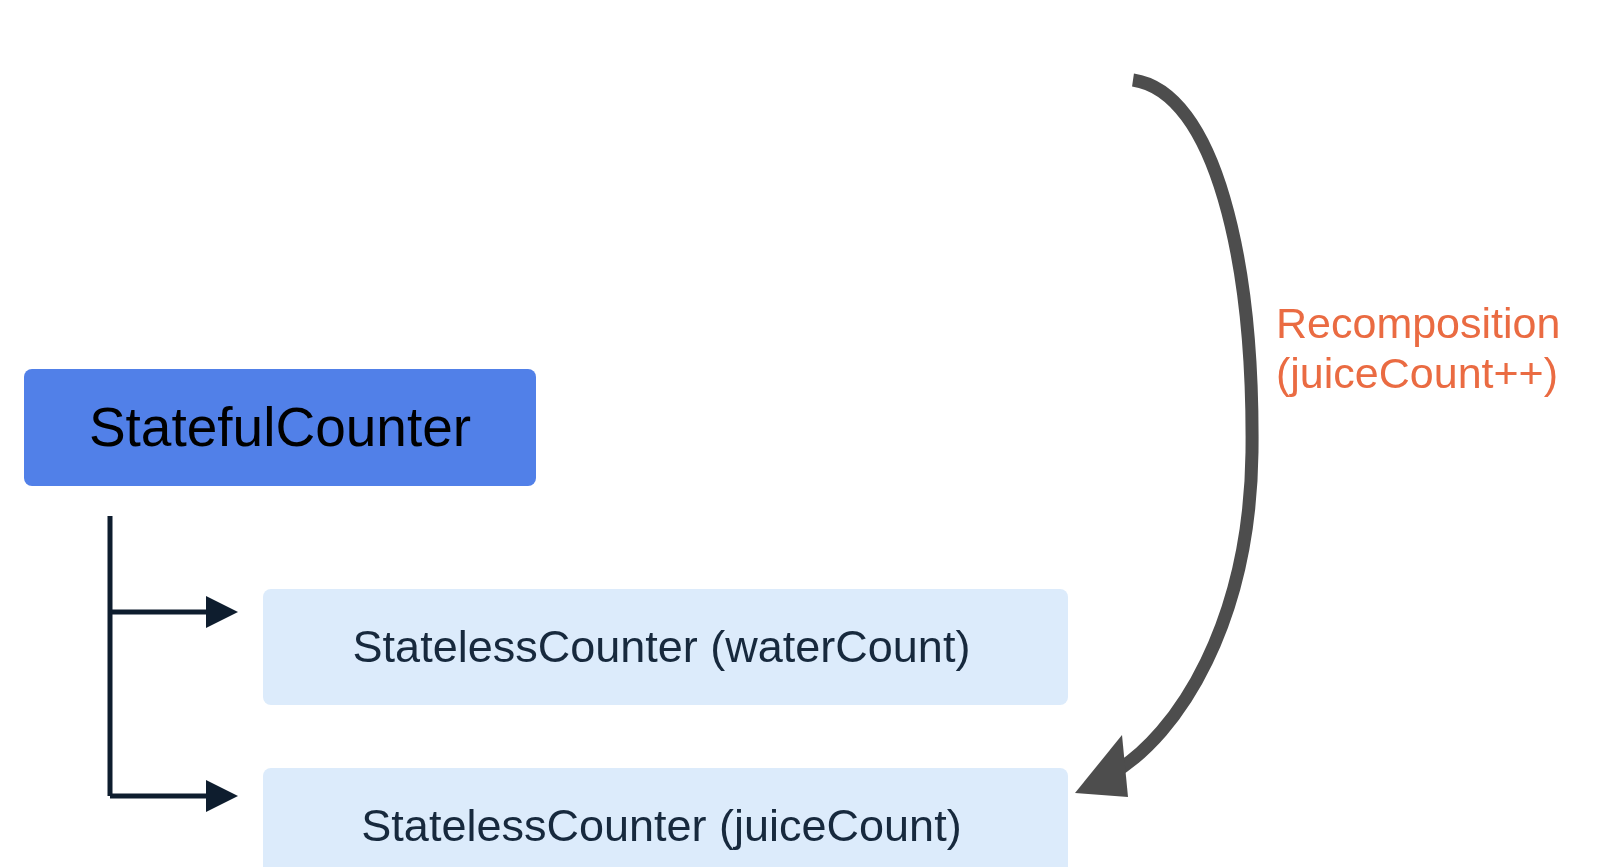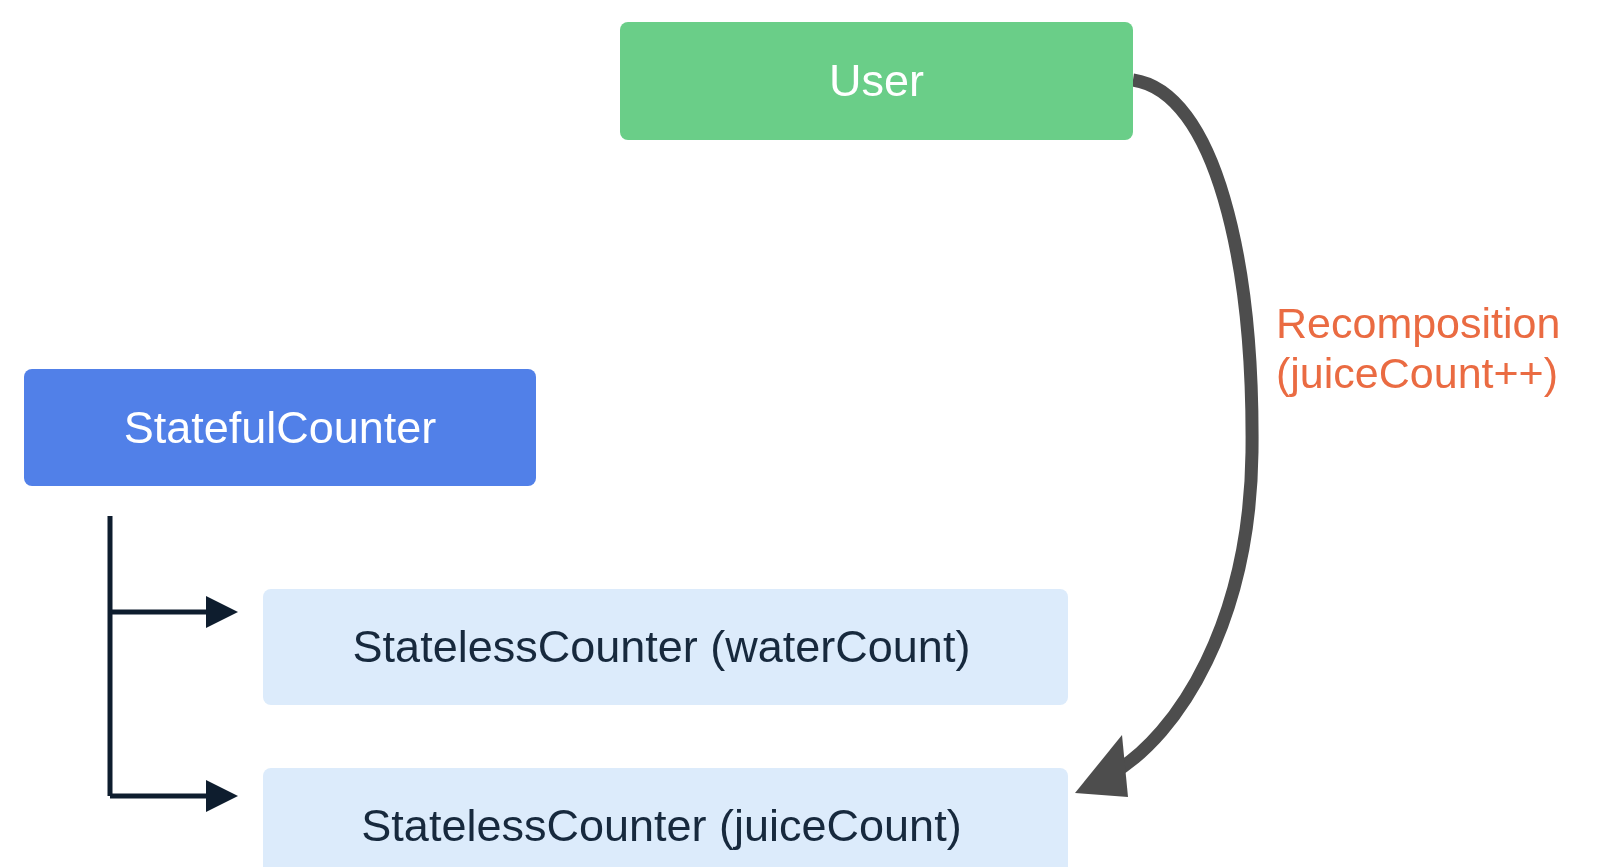--- a/index.html
+++ b/index.html
@@ -49,22 +49,22 @@
   
   #node-stateful {
     left: 24px;
     top: 369px;
     width: 512px;
     height: 117px;
     background: #5180E8;
     justify-content: flex-start;
   }
   #node-stateful .node-label {
-    color: #ffffff;
-    font-size: 45px;
+    color: #000000;
+    font-size: 55px;
     text-align: center;
   }
 
   
   .node-stateless {
     left: 263px;
     width: 805px;
     height: 116px;
     background: #DCEBFB;
     justify-content: center;
@@ -127,23 +127,20 @@
       <path d="M 110 612 L 212 612" fill="none" stroke="#0E1D2E" stroke-width="5"></path>
       <path d="M 238 612 L 206 596 L 206 628 Z" fill="#0E1D2E"></path>
     </g>
 
     <g>
       <path d="M 110 796 L 212 796" fill="none" stroke="#0E1D2E" stroke-width="5"></path>
       <path d="M 238 796 L 206 780 L 206 812 Z" fill="#0E1D2E"></path>
     </g>
   </svg>
 
-  <div class="node" id="node-user">
-    <span class="node-label">User</span>
-  </div>
 
   <div class="node" id="node-stateful">
     <span class="node-label">StatefulCounter</span>
   </div>
 
   <div class="node node-stateless" id="node-stateless-water">
     <span class="node-label">StatelessCounter (waterCount)</span>
   </div>
 
   <div class="node node-stateless" id="node-stateless-juice">

